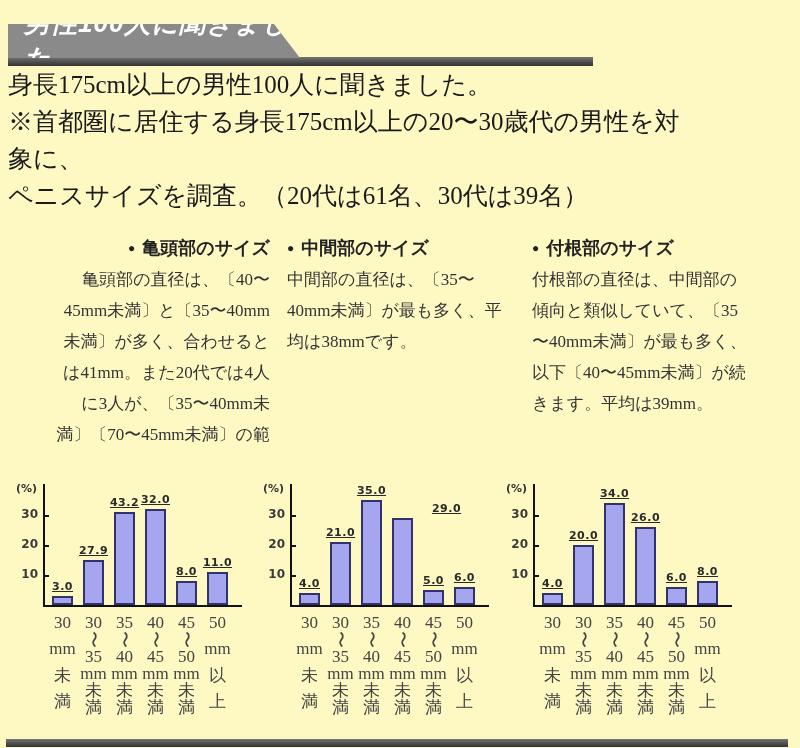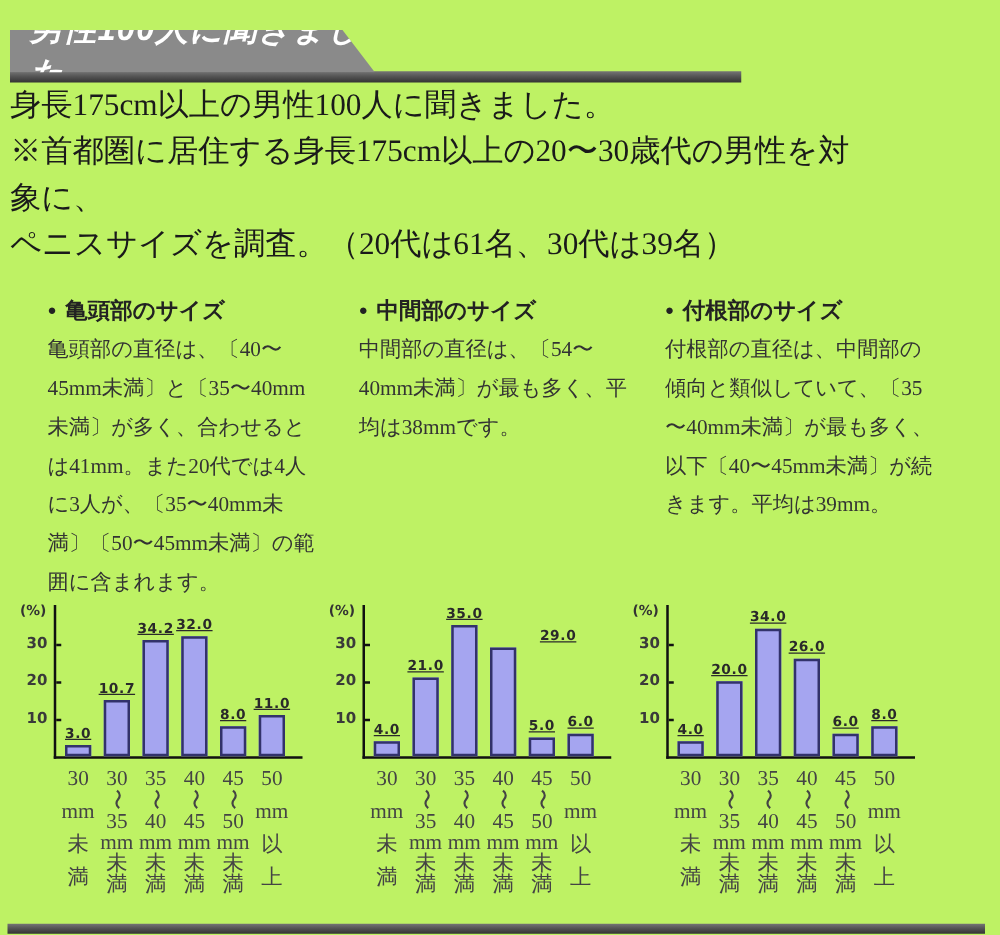--- a/index.html
+++ b/index.html
@@ -1,31 +1,31 @@
 <!DOCTYPE html>
 <html><head>
 <meta charset="utf-8">
 <style>
   html,body{margin:0;padding:0;background:#fff;}
-  .page{position:relative;width:800px;height:748px;background:#bef264;overflow:hidden;
+  .page{position:relative;width:800px;height:748px;background:#fef9c3;overflow:hidden;
         font-family:"Liberation Serif","DejaVu Serif",serif;}
   
   .top-rule{position:absolute;left:8px;top:57px;width:585px;height:9px;
             background:linear-gradient(to bottom,#757575 0%,#555555 45%,#333333 100%);}
   .banner{position:absolute;left:8px;top:24px;width:292px;height:34px;background:#8a8a8a;
           clip-path:polygon(0 0,266px 0,292px 100%,0 100%);
           display:flex;align-items:center;padding-left:16px;box-sizing:border-box;}
   .banner span{font-family:"Liberation Sans","DejaVu Sans",sans-serif;
                font-style:italic;font-weight:bold;font-size:26px;color:#ffffff;letter-spacing:1px;}
   
   .intro{position:absolute;left:8px;top:66px;width:784px;font-size:25px;color:#1a1a1a;}
   .intro div{line-height:37px;white-space:nowrap;}
   
   .col{position:absolute;top:234px;}
-  .col1{left:38px;width:232px;}
+  .col1{left:38px;width:232px;text-align:right;}
   .col2{left:287px;width:232px;}
   .col3{left:532px;width:248px;}
   .sec-title{font-size:18px;font-weight:bold;color:#222;line-height:28px;margin-bottom:2px;white-space:nowrap;}
   .sec-title .bullet{font-size:12px;vertical-align:2px;margin-right:7px;}
   .sec-body{font-size:17px;color:#333;}
   .sec-body div{line-height:31px;white-space:nowrap;}
   
   .chart{position:absolute;top:478px;width:260px;height:268px;}
   .pct{position:absolute;left:16px;top:4px;font-family:"DejaVu Sans",sans-serif;
        font-weight:bold;font-size:11px;color:#333;}
@@ -64,29 +64,28 @@
     </div>
 
   <div class="col col1">
     <div class="sec-title"><span class="bullet">●</span><span>亀頭部のサイズ</span></div>
     <div class="sec-body">
         <div>亀頭部の直径は、〔40〜</div>
         <div>45mm未満〕と〔35〜40mm</div>
         <div>未満〕が多く、合わせると</div>
         <div>は41mm。また20代では4人</div>
         <div>に3人が、〔35〜40mm未</div>
-        <div>満〕〔50〜45mm未満〕の範</div>
-        <div>囲に含まれます。</div>
+        <div>満〕〔70〜45mm未満〕の範</div>
       </div>
   </div>
 
   <div class="col col2">
     <div class="sec-title"><span class="bullet">●</span><span>中間部のサイズ</span></div>
     <div class="sec-body">
-        <div>中間部の直径は、〔54〜</div>
+        <div>中間部の直径は、〔35〜</div>
         <div>40mm未満〕が最も多く、平</div>
         <div>均は38mmです。</div>
       </div>
   </div>
 
   <div class="col col3">
     <div class="sec-title"><span class="bullet">●</span><span>付根部のサイズ</span></div>
     <div class="sec-body">
         <div>付根部の直径は、中間部の</div>
         <div>傾向と類似していて、〔35</div>
@@ -102,23 +101,23 @@
       <div class="axis-x"></div>
       <div class="tickmark" style="left: 45px; top: 97px;"></div>
       <div class="ticklabel" style="left: 14px; top: 89px;">10</div>
       <div class="tickmark" style="left: 45px; top: 67px;"></div>
       <div class="ticklabel" style="left: 14px; top: 59px;">20</div>
       <div class="tickmark" style="left: 45px; top: 37px;"></div>
       <div class="ticklabel" style="left: 14px; top: 29px;">30</div>
       <div class="bar" style="left: 52px; top: 118px; height: 9px; background: rgb(165, 165, 240); border-color: rgb(50, 50, 107);"></div>
       <div class="val" style="left: 42.5px; top: 102px;">3.0</div>
       <div class="bar" style="left: 83px; top: 82px; height: 45px; background: rgb(165, 165, 240); border-color: rgb(50, 50, 107);"></div>
-      <div class="val" style="left: 73.5px; top: 66px;">10.7</div>
+      <div class="val" style="left: 73.5px; top: 66px;">27.9</div>
       <div class="bar" style="left: 114px; top: 34px; height: 93px; background: rgb(165, 165, 240); border-color: rgb(50, 50, 107);"></div>
-      <div class="val" style="left: 104.5px; top: 18px;">34.2</div>
+      <div class="val" style="left: 104.5px; top: 18px;">43.2</div>
       <div class="bar" style="left: 145px; top: 31px; height: 96px; background: rgb(165, 165, 240); border-color: rgb(50, 50, 107);"></div>
       <div class="val" style="left: 135.5px; top: 15px;">32.0</div>
       <div class="bar" style="left: 176px; top: 103px; height: 24px; background: rgb(165, 165, 240); border-color: rgb(50, 50, 107);"></div>
       <div class="val" style="left: 166.5px; top: 87px;">8.0</div>
       <div class="bar" style="left: 207px; top: 94px; height: 33px; background: rgb(165, 165, 240); border-color: rgb(50, 50, 107);"></div>
       <div class="val" style="left: 197.5px; top: 78px;">11.0</div>
       <div class="cat" style="left: 42.5px;">
         <div>30</div>
         <div>mm</div>
         <div>未</div>

